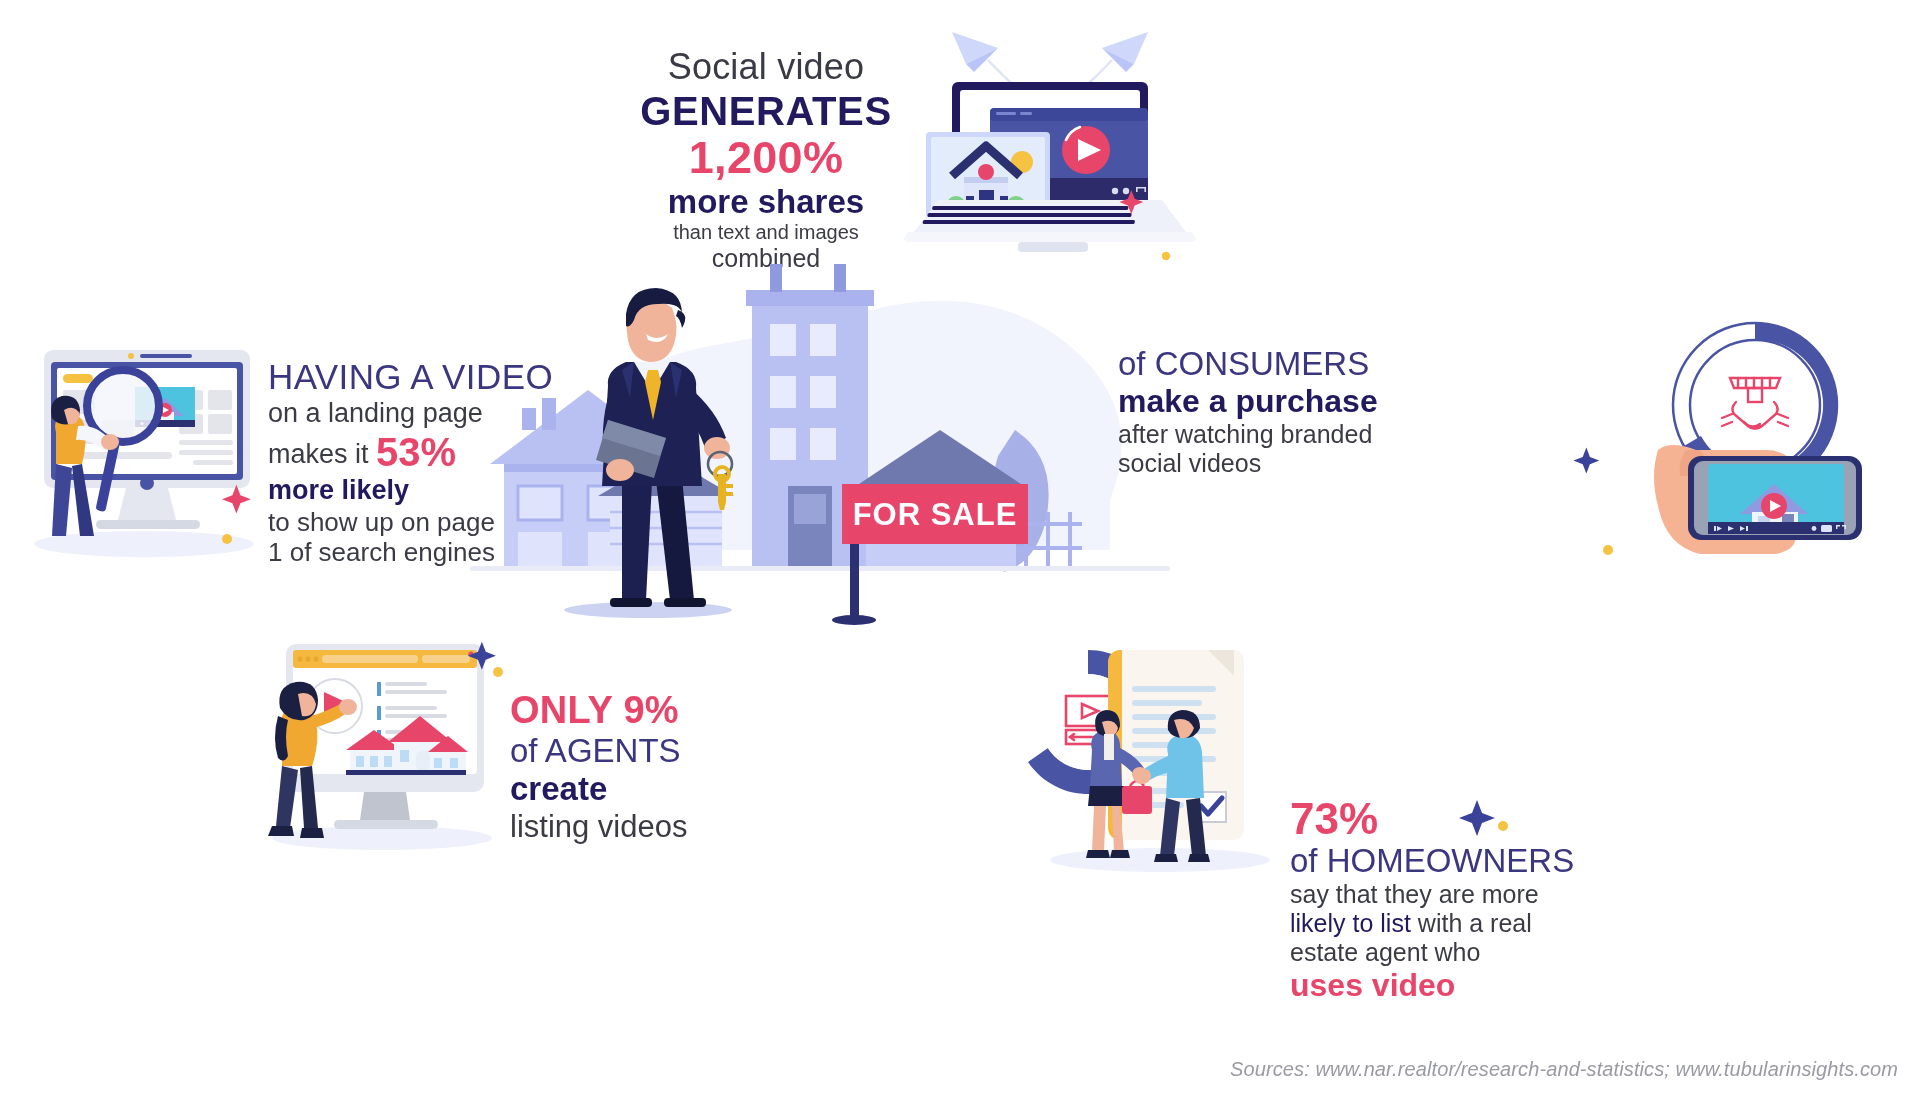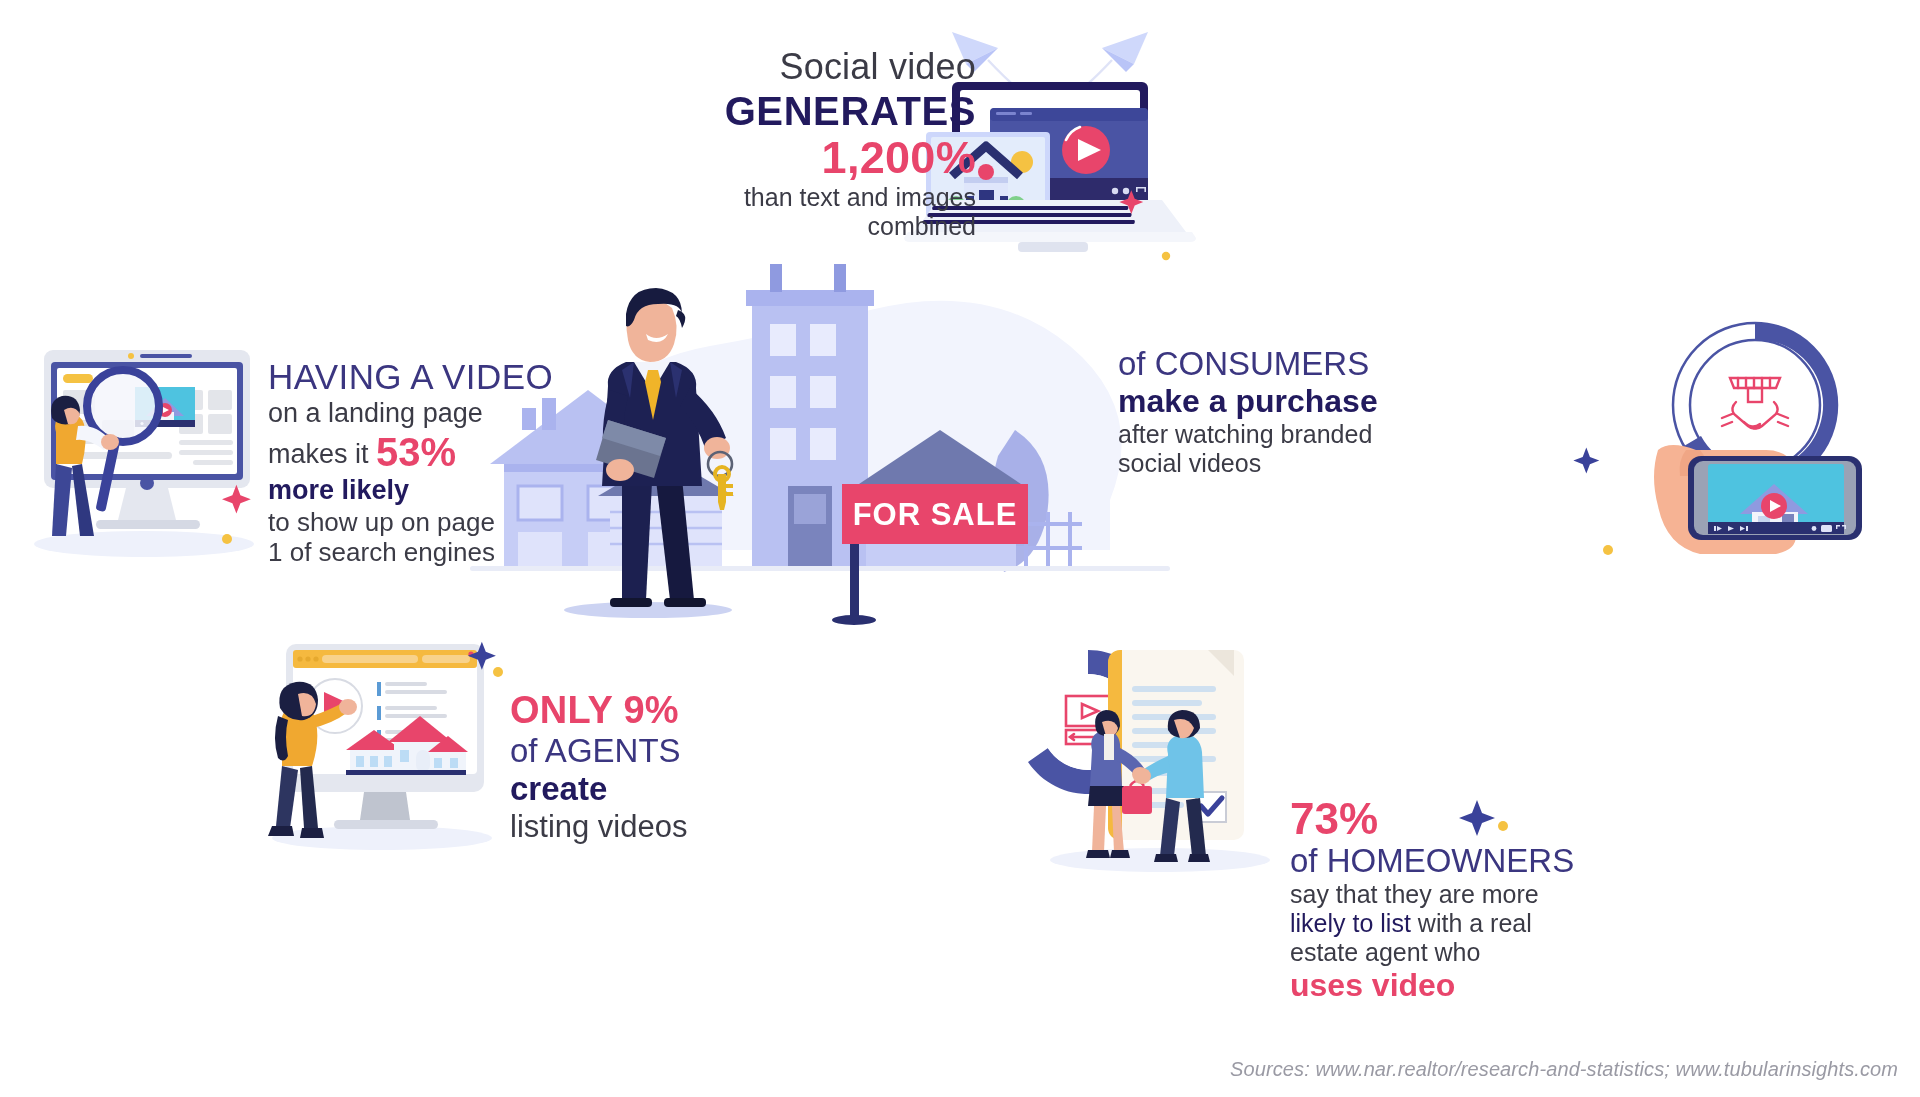--- a/index.html
+++ b/index.html
@@ -14,26 +14,26 @@
   .abs{position:absolute;text-align:center;}
 
   
   .stat{position:absolute;line-height:1.16;}
   .t-light{color:#3b3b46;font-weight:400;}
   .t-navy{color:#221a5e;font-weight:700;}
   .t-pink{color:#e8456b;font-weight:700;}
   .lh{display:block;white-space:nowrap;}
 
   
-  #blk-social{left:556px;top:46px;text-align:right;width:420px;}
+  #blk-social{left:556px;top:46px;text-align:center;width:420px;}
   #blk-social .l1{font-size:36px;letter-spacing:.2px;}
   #blk-social .l2{font-size:40px;letter-spacing:.6px;}
   #blk-social .l3{font-size:45px;letter-spacing:.3px;line-height:1.08;}
   #blk-social .l4{font-size:33px;}
-  #blk-social .l5{font-size:25px;}
+  #blk-social .l5{font-size:20px;}
   #blk-social .l6{font-size:25px;}
 
   
   #blk-landing{left:268px;top:357px;width:470px;}
   #blk-landing .l1{font-size:35px;letter-spacing:.4px;color:#3b3680;}
   #blk-landing .l2{font-size:27px;}
   #blk-landing .l3{font-size:27px;}
   #blk-landing .l3 b{font-size:40px;color:#e8456b;font-weight:700;vertical-align:-3px;}
   #blk-landing .l4{font-size:27px;}
   #blk-landing .l5{font-size:26px;}
@@ -142,20 +142,21 @@
         <path d="M294 222 l4 -10 l4 10 l10 4 l-10 4 l-4 10 l-4 -10 l-10 -4 z" fill="#e8456b" transform="translate(-12,-10) scale(.85)"></path>
       </g>
       <circle cx="276" cy="236" r="4.2" fill="#f5c242"></circle>
     </svg>
   </div>
 
   <div class="stat" id="blk-social">
     <span class="lh l1 t-light">Social video</span>
     <span class="lh l2 t-navy">GENERATES</span>
     <span class="lh l3 t-pink">1,200%</span>
+    <span class="lh l4 t-navy">more shares</span>
     <span class="lh l5 t-light">than text and images</span>
     <span class="lh l6 t-light">combined</span>
   </div>
 
   <div class="abs" style="left:470px;top:250px;">
     <svg width="700" height="390" viewBox="0 0 700 390">
 
       <path d="M120 230 Q110 120 240 96 Q330 80 400 60 Q520 30 600 96 Q676 160 640 250 L640 300 L110 300 Z" fill="#f2f4fd"></path>
 
       <path d="M545 180 Q588 208 576 270 Q566 312 534 322 Q512 260 528 206 Z" fill="#8f9ae0" opacity=".75"></path>

